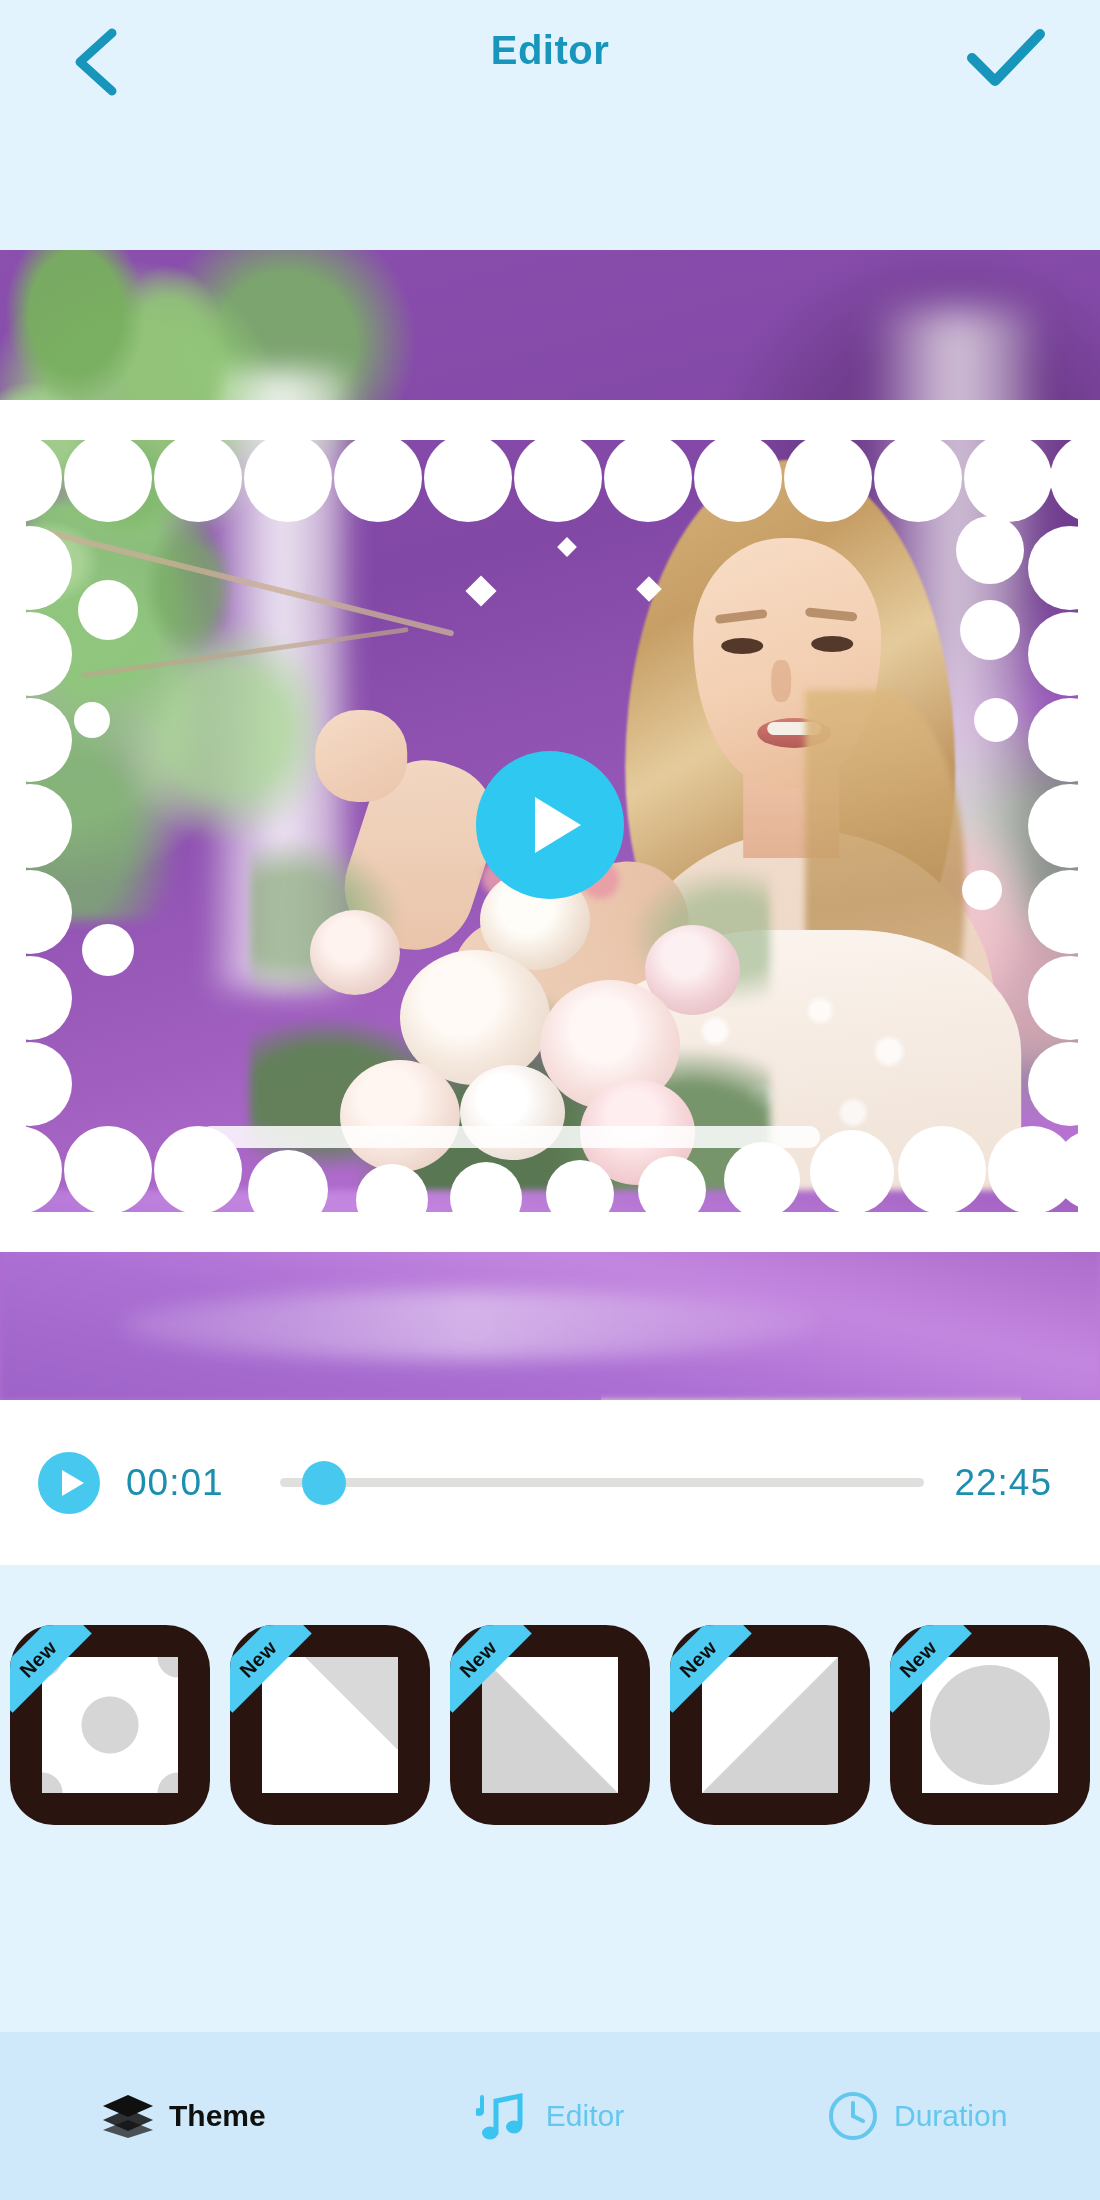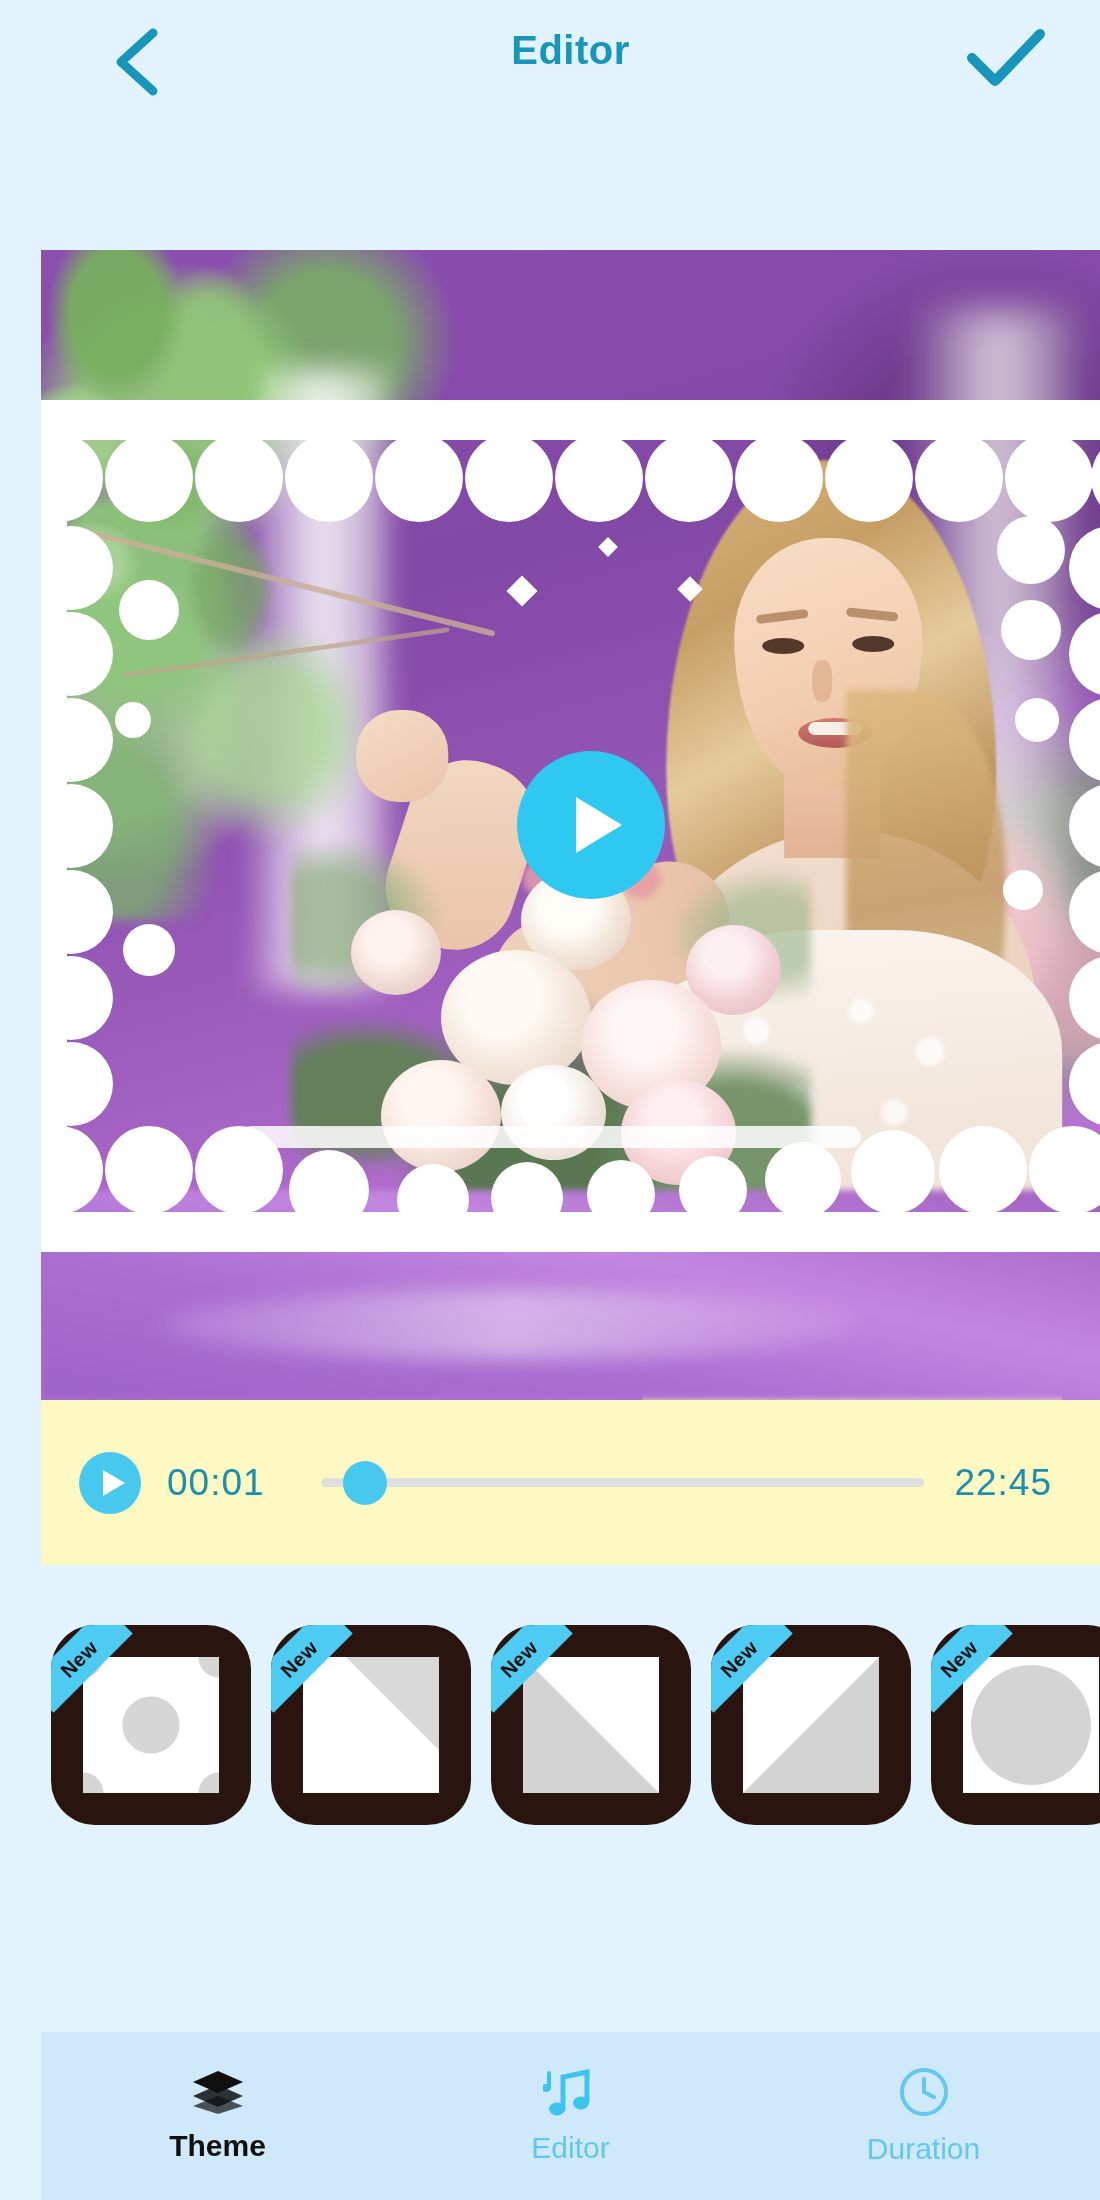--- a/index.html
+++ b/index.html
@@ -10,21 +10,20 @@
     font-family: "Liberation Sans", sans-serif;
     overflow: hidden;
   }
   .app {
     position: relative;
     width: 1100px;
     height: 2200px;
     background: #e3f3fd;
     display: flex;
     flex-direction: column;
-    padding-left: 41px;
   }
 
   
   .header {
     height: 250px;
     flex: 0 0 250px;
     position: relative;
     background: #e3f3fd;
   }
   .hdr-back {
@@ -306,21 +305,21 @@
     border-left: 46px solid #fff;
     border-top: 28px solid transparent;
     border-bottom: 28px solid transparent;
     margin-left: 16px;
   }
 
   
   .timeline {
     flex: 0 0 165px;
     height: 165px;
-    background: #fef9c3;
+    background: #ffffff;
     display: flex;
     align-items: center;
     padding: 0 38px;
   }
   .tl-play {
     width: 62px; height: 62px; border-radius: 50%;
     background: #46c8ef;
     display:flex; align-items:center; justify-content:center;
     flex: 0 0 62px;
     cursor:pointer;
@@ -471,21 +470,21 @@
     flex: 0 0 168px;
     height: 168px;
     background: #cfe8fa;
     display: flex;
     align-items: center;
   }
   .nav-item {
     flex: 1 1 0;
     height: 100%;
     display:flex;
-    flex-direction: column;
+    flex-direction: row;
     align-items: center;
     justify-content: center;
     gap: 14px;
     cursor: pointer;
   }
   .nav-label {
     font-size: 30px;
     color: #63c7ee;
   }
   .nav-item.active .nav-label {

